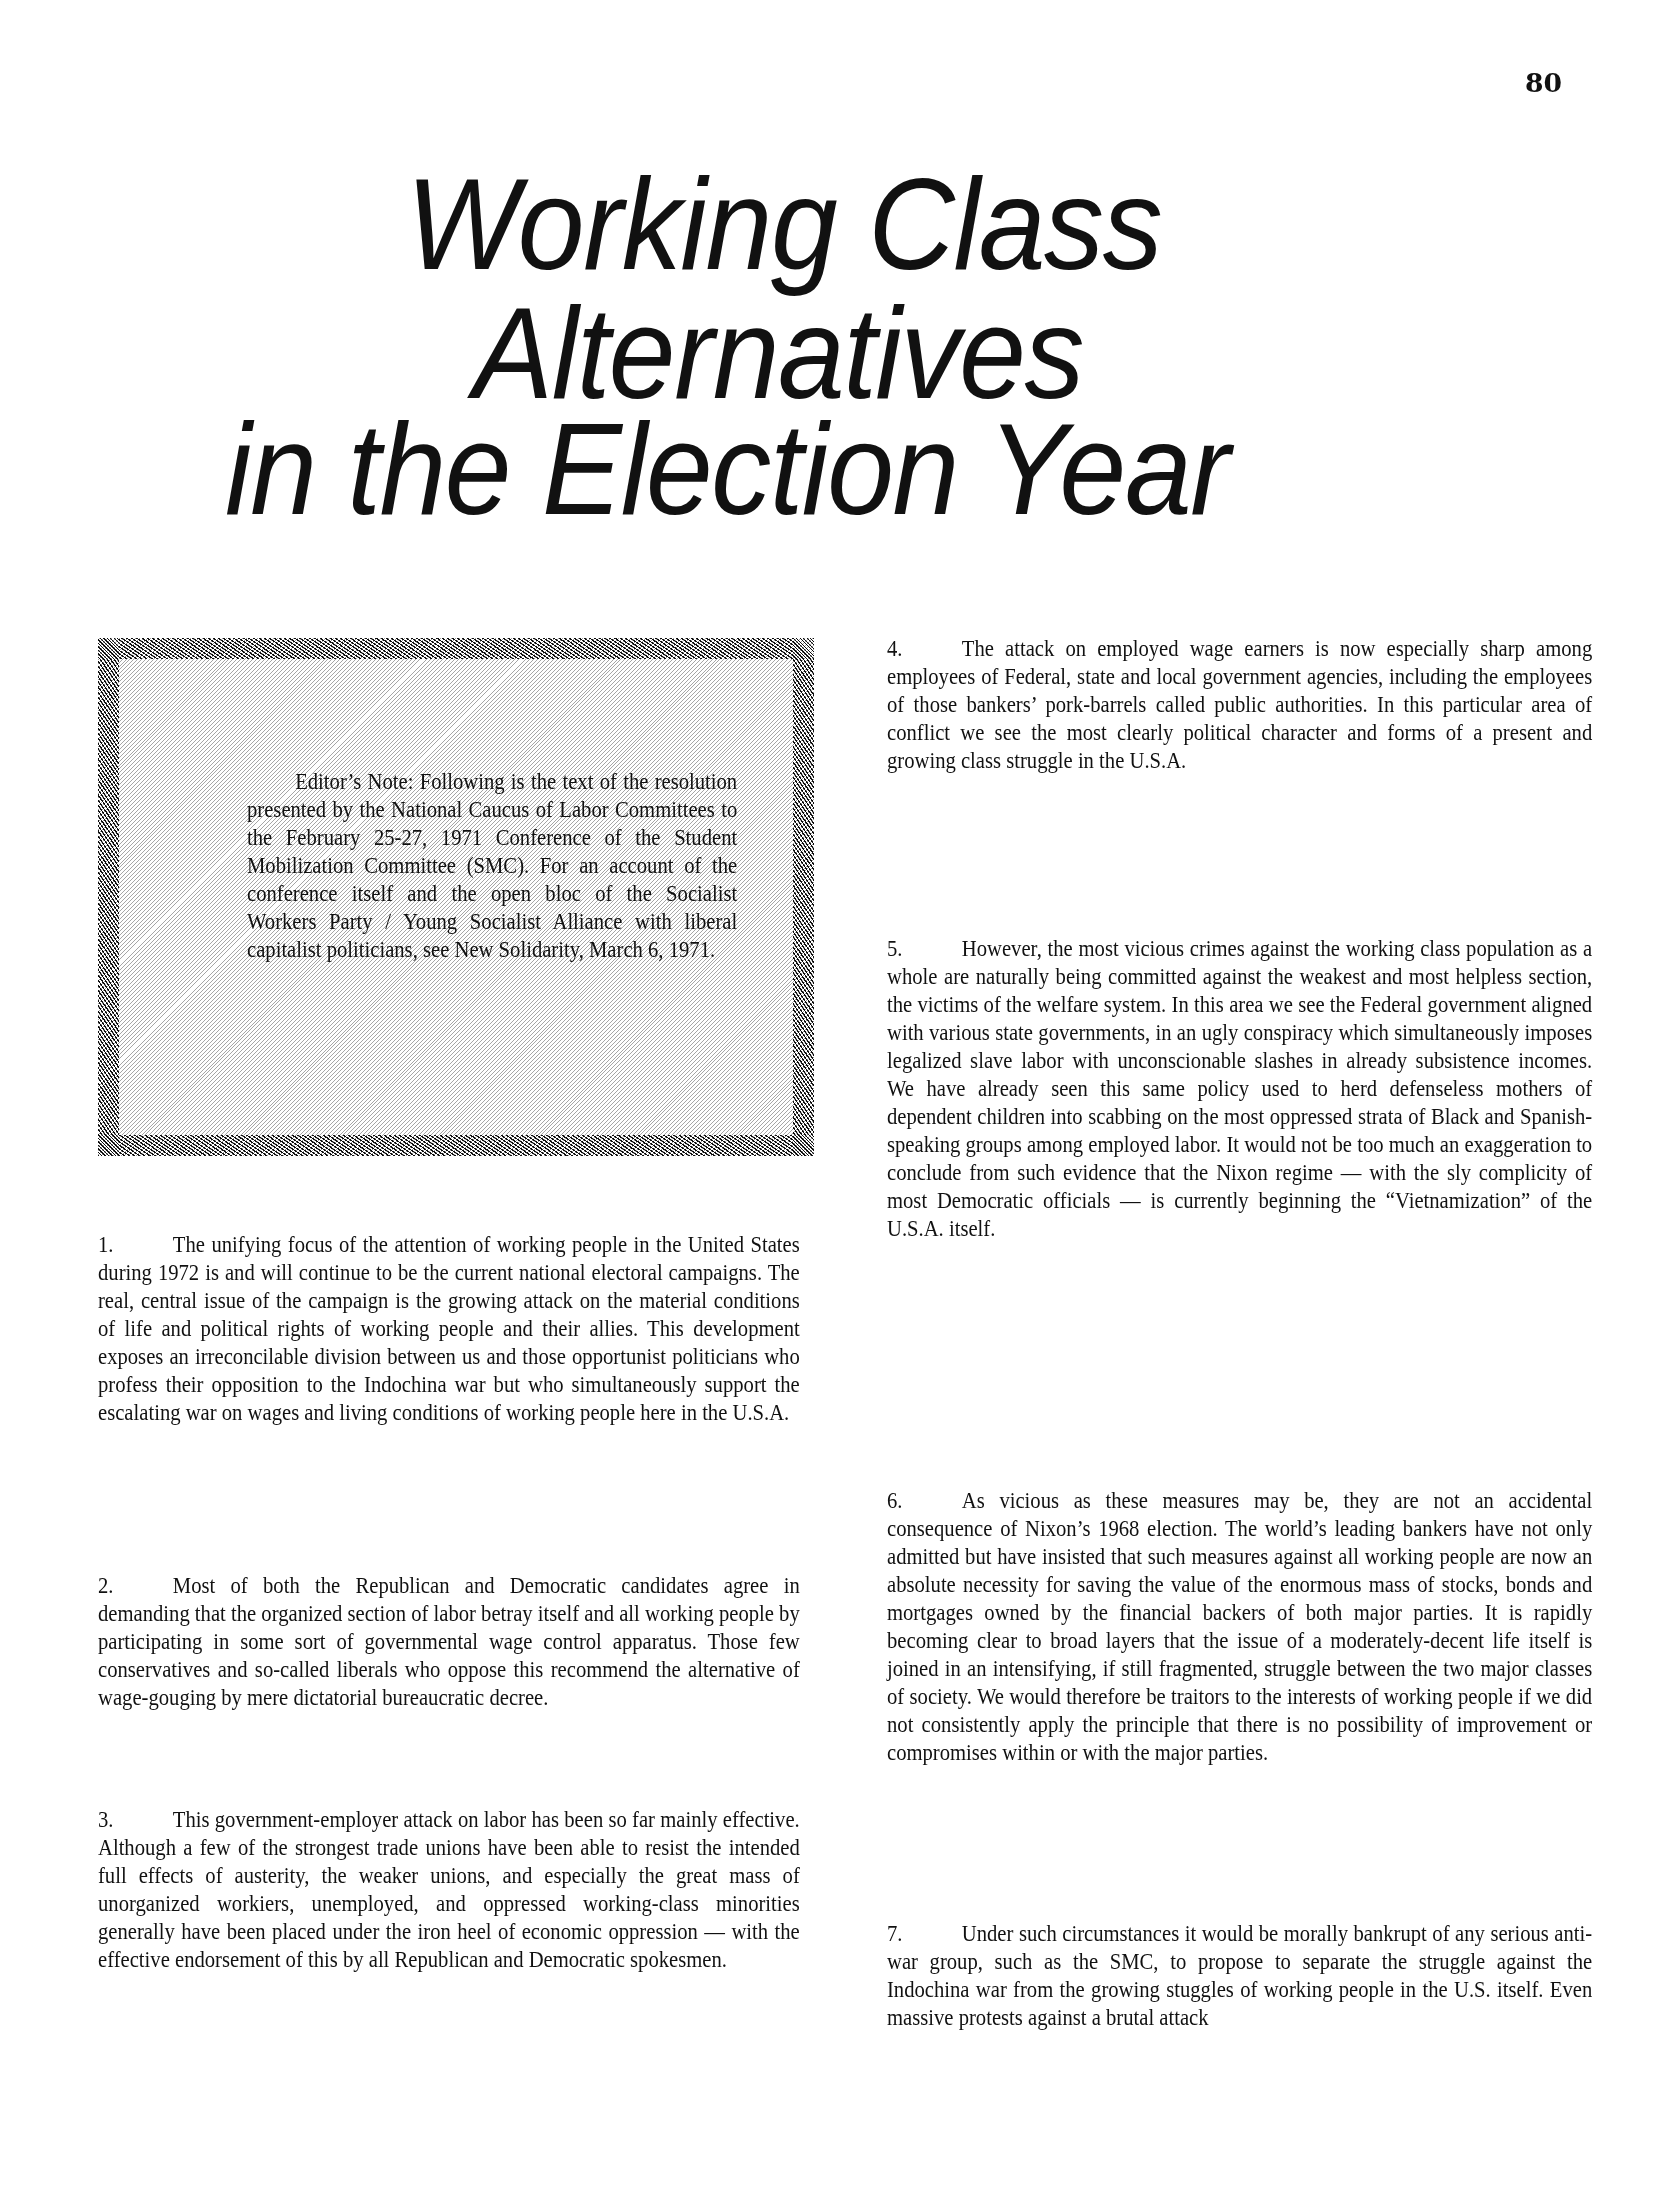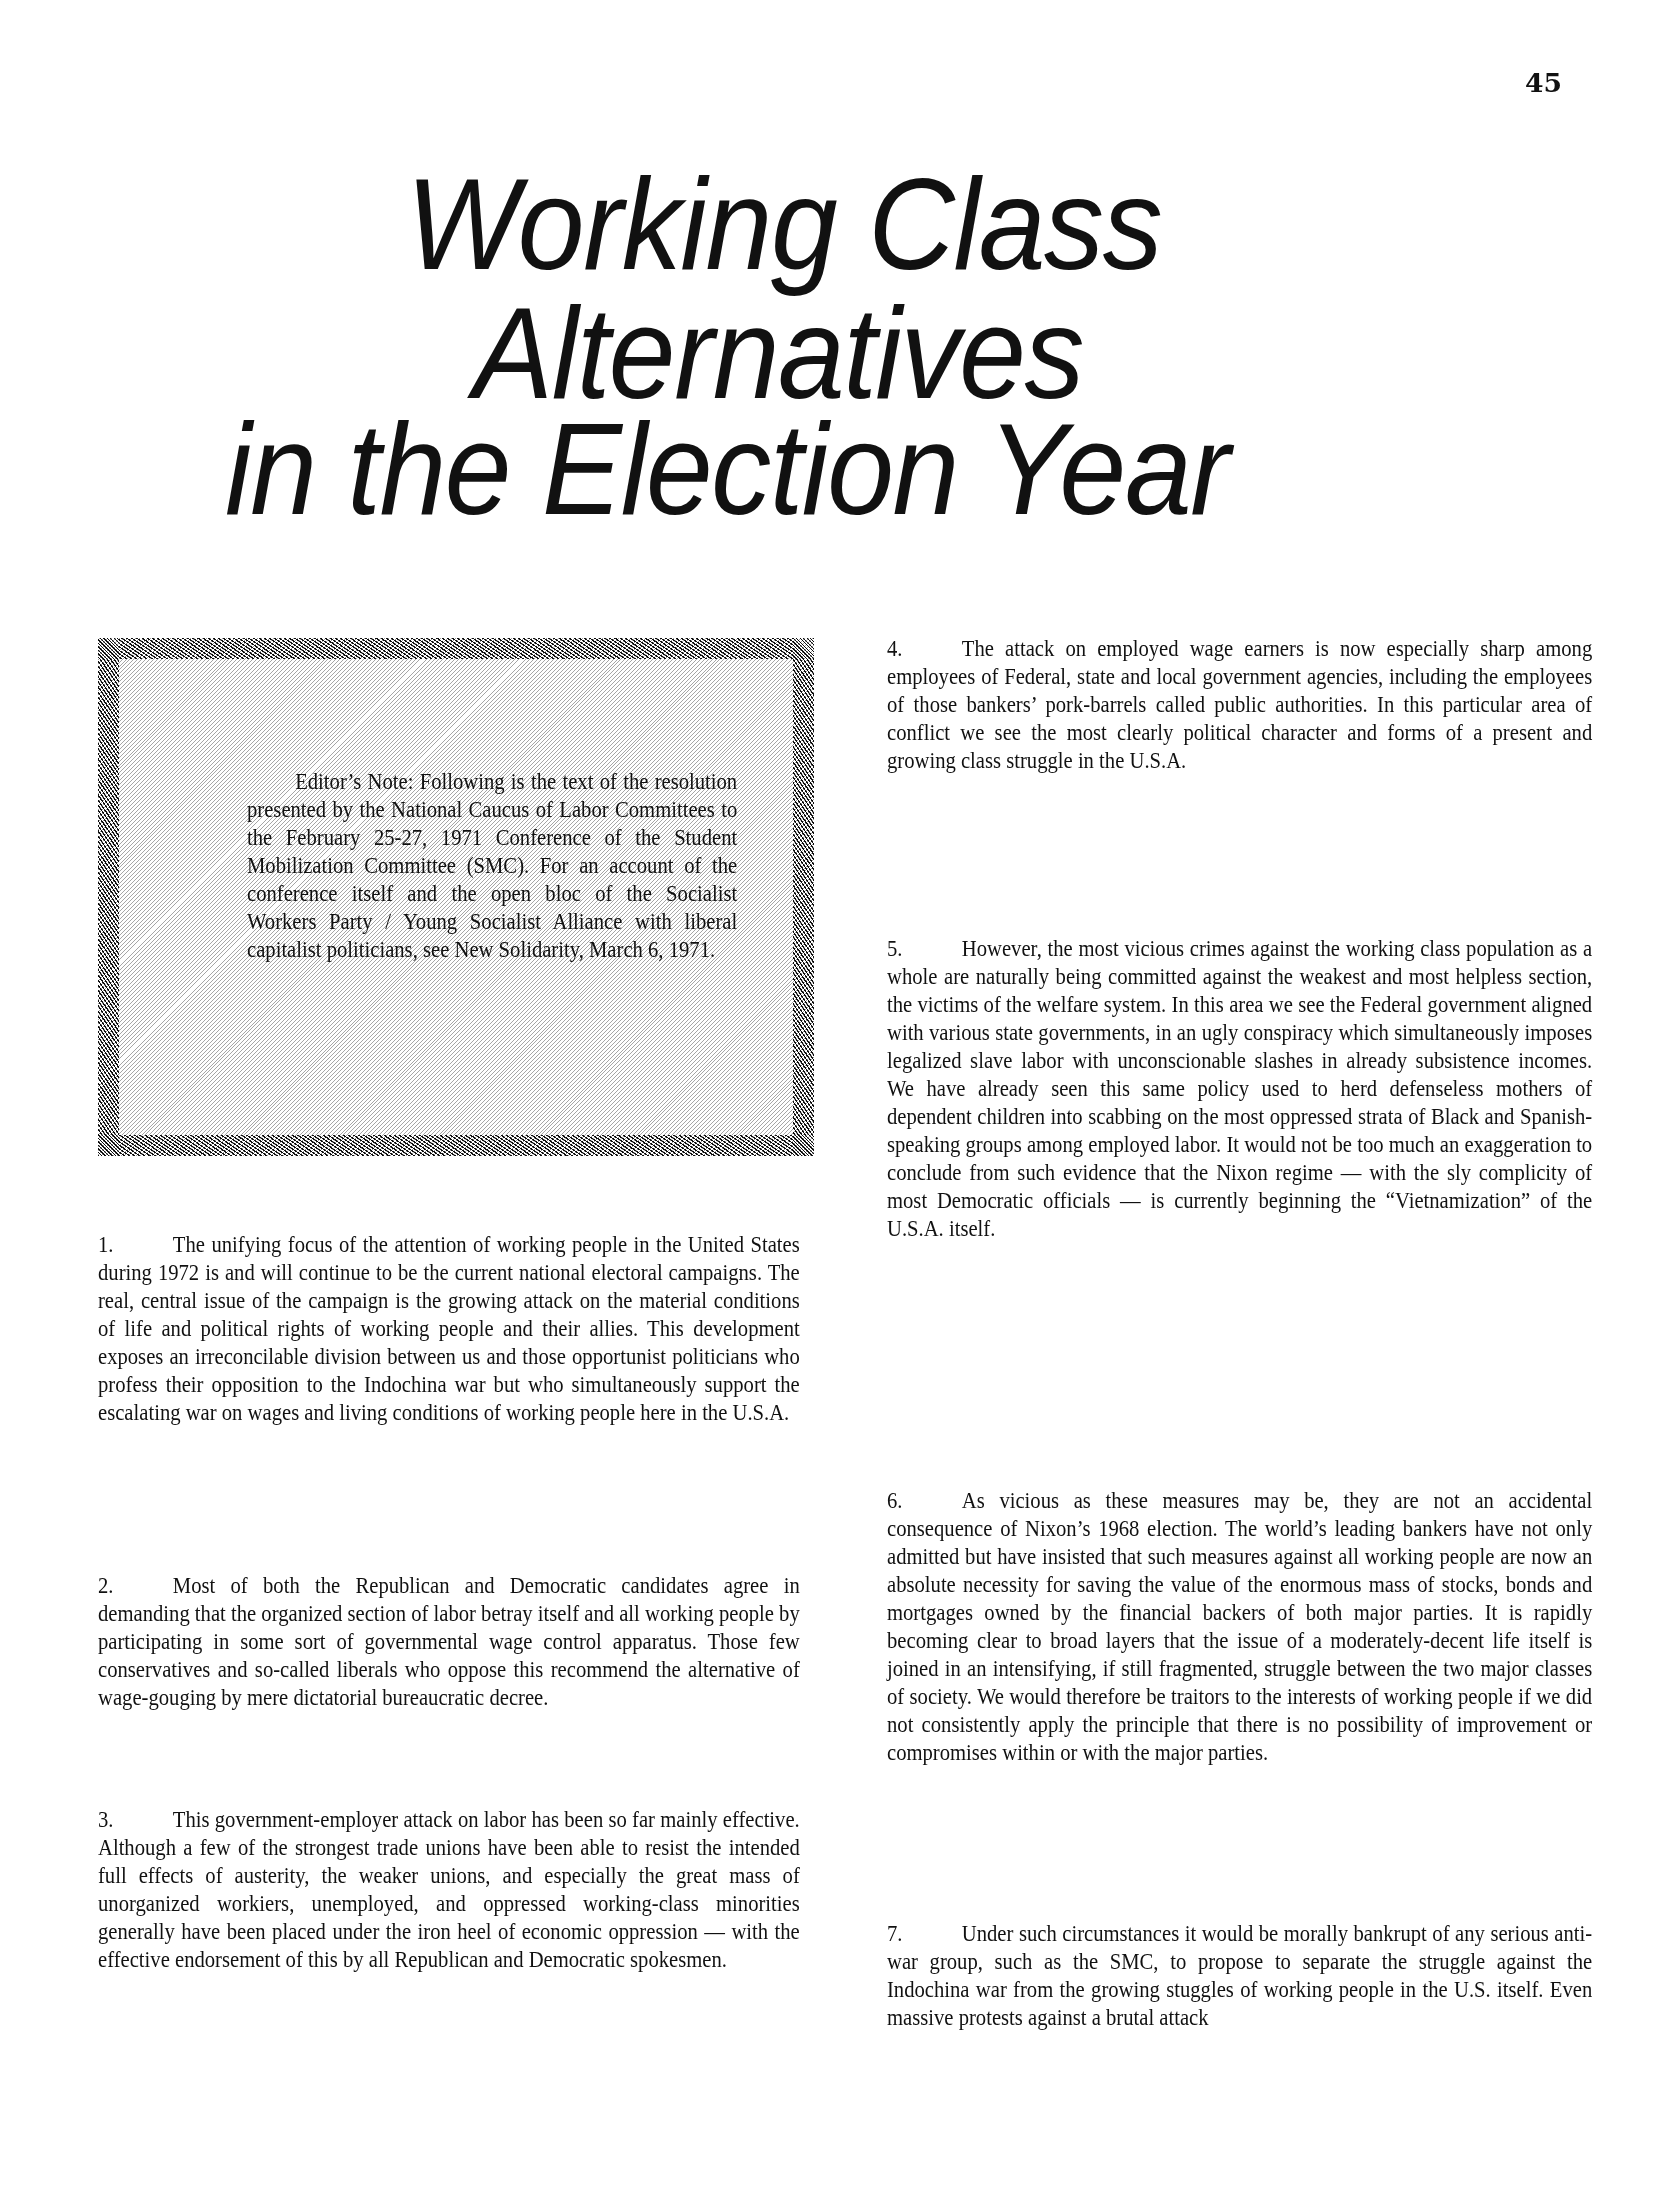--- a/index.html
+++ b/index.html
@@ -61,21 +61,21 @@
   #p2 { top: 1571px; }
   #p3 { top: 1805px; }
   #p4 { top: 634px; }
   #p5 { top: 934px; }
   #p6 { top: 1486px; }
   #p7 { top: 1919px; }
 </style>
 </head>
 <body>
 
-<div class="page-number">45</div>
+<div class="page-number">80</div>
 
 <h1 style="margin:0">
   <span id="t1" class="title-line">Working Class</span>
   <span id="t2" class="title-line">Alternatives</span>
   <span id="t3" class="title-line">in the Election Year</span>
 </h1>
 
 <div class="note-box">
   <div class="note-inner">
     <div class="note-text"><span class="indent"></span><span>Editor’s Note: Following is the text of the resolution presented by the National Caucus of Labor Committees to the February 25-27, 1971 Conference of the Student Mobilization Committee (SMC). For an account of the conference itself and the open bloc of the Socialist Workers Party / Young Socialist Alliance with liberal capitalist politicians, see New Solidarity, March 6, 1971.</span></div>

